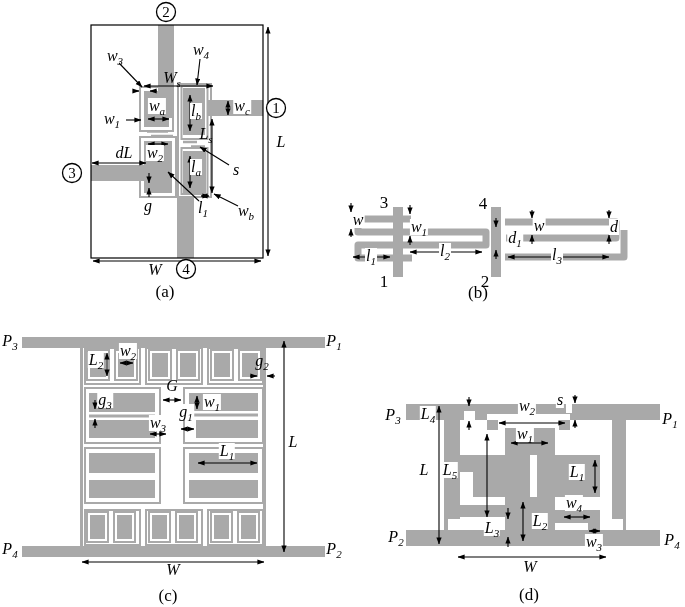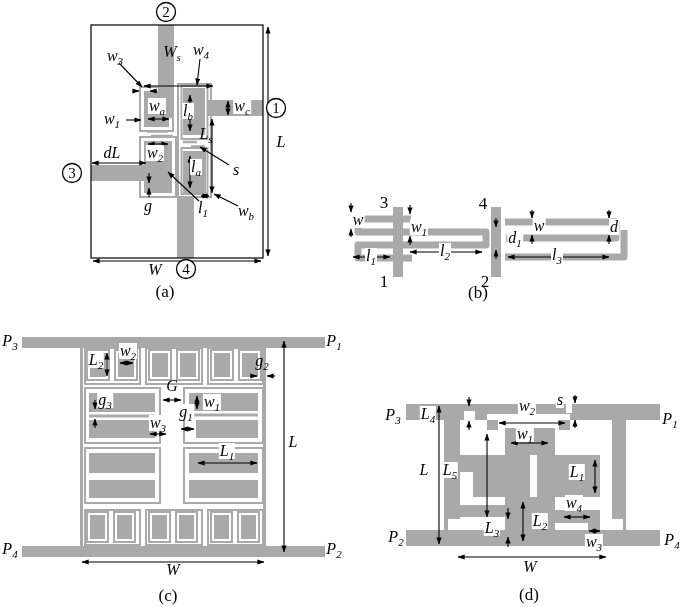--- a/index.html
+++ b/index.html
@@ -225,27 +225,27 @@
       <line class="dl" x1="589" y1="531" x2="600" y2="531" marker-start="url(#ah)" marker-end="url(#ah)"></line>
     </g>
   </svg>
 
   <span class="pnum" style="left:166px;top:12px">2</span>
   <span class="pnum" style="left:276px;top:108px">1</span>
   <span class="pnum" style="left:72px;top:173px">3</span>
   <span class="pnum" style="left:186px;top:269px">4</span>
   <span class="lbl" style="left:115px;top:56px"><i>w</i><sub>3</sub></span>
   <span class="lbl" style="left:201px;top:50px"><i>w</i><sub>4</sub></span>
-  <span class="lbl" style="left:172px;top:52px"><i>W</i><sub>s</sub></span>
+  <span class="lbl" style="left:172px;top:78px"><i>W</i><sub>s</sub></span>
   <span class="lbl hal" style="left:242px;top:106px"><i>w</i><sub>c</sub></span>
   <span class="lbl hal" style="left:157px;top:106px"><i>w</i><sub>a</sub></span>
   <span class="lbl" style="left:112px;top:119px"><i>w</i><sub>1</sub></span>
-  <span class="lbl hal" style="left:188px;top:111px"><i>l</i><sub>b</sub></span>
+  <span class="lbl hal" style="left:196px;top:111px"><i>l</i><sub>b</sub></span>
   <span class="lbl" style="left:206px;top:134px"><i>L</i><sub>s</sub></span>
-  <span class="lbl" style="left:112px;top:153px"><i>dL</i></span>
+  <span class="lbl" style="left:124px;top:153px"><i>dL</i></span>
   <span class="lbl hal" style="left:155px;top:153px"><i>w</i><sub>2</sub></span>
   <span class="lbl" style="left:236px;top:170px"><i>s</i></span>
   <span class="lbl hal" style="left:196px;top:167px"><i>l</i><sub>a</sub></span>
   <span class="lbl" style="left:148px;top:206px"><i>g</i></span>
   <span class="lbl" style="left:203px;top:208px"><i>l</i><sub>1</sub></span>
   <span class="lbl" style="left:246px;top:211px"><i>w</i><sub>b</sub></span>
   <span class="lbl" style="left:281px;top:142px"><i>L</i></span>
   <span class="lbl" style="left:155px;top:270px"><i>W</i></span>
   <span class="cap" style="left:165px;top:291px">(a)</span>
 

